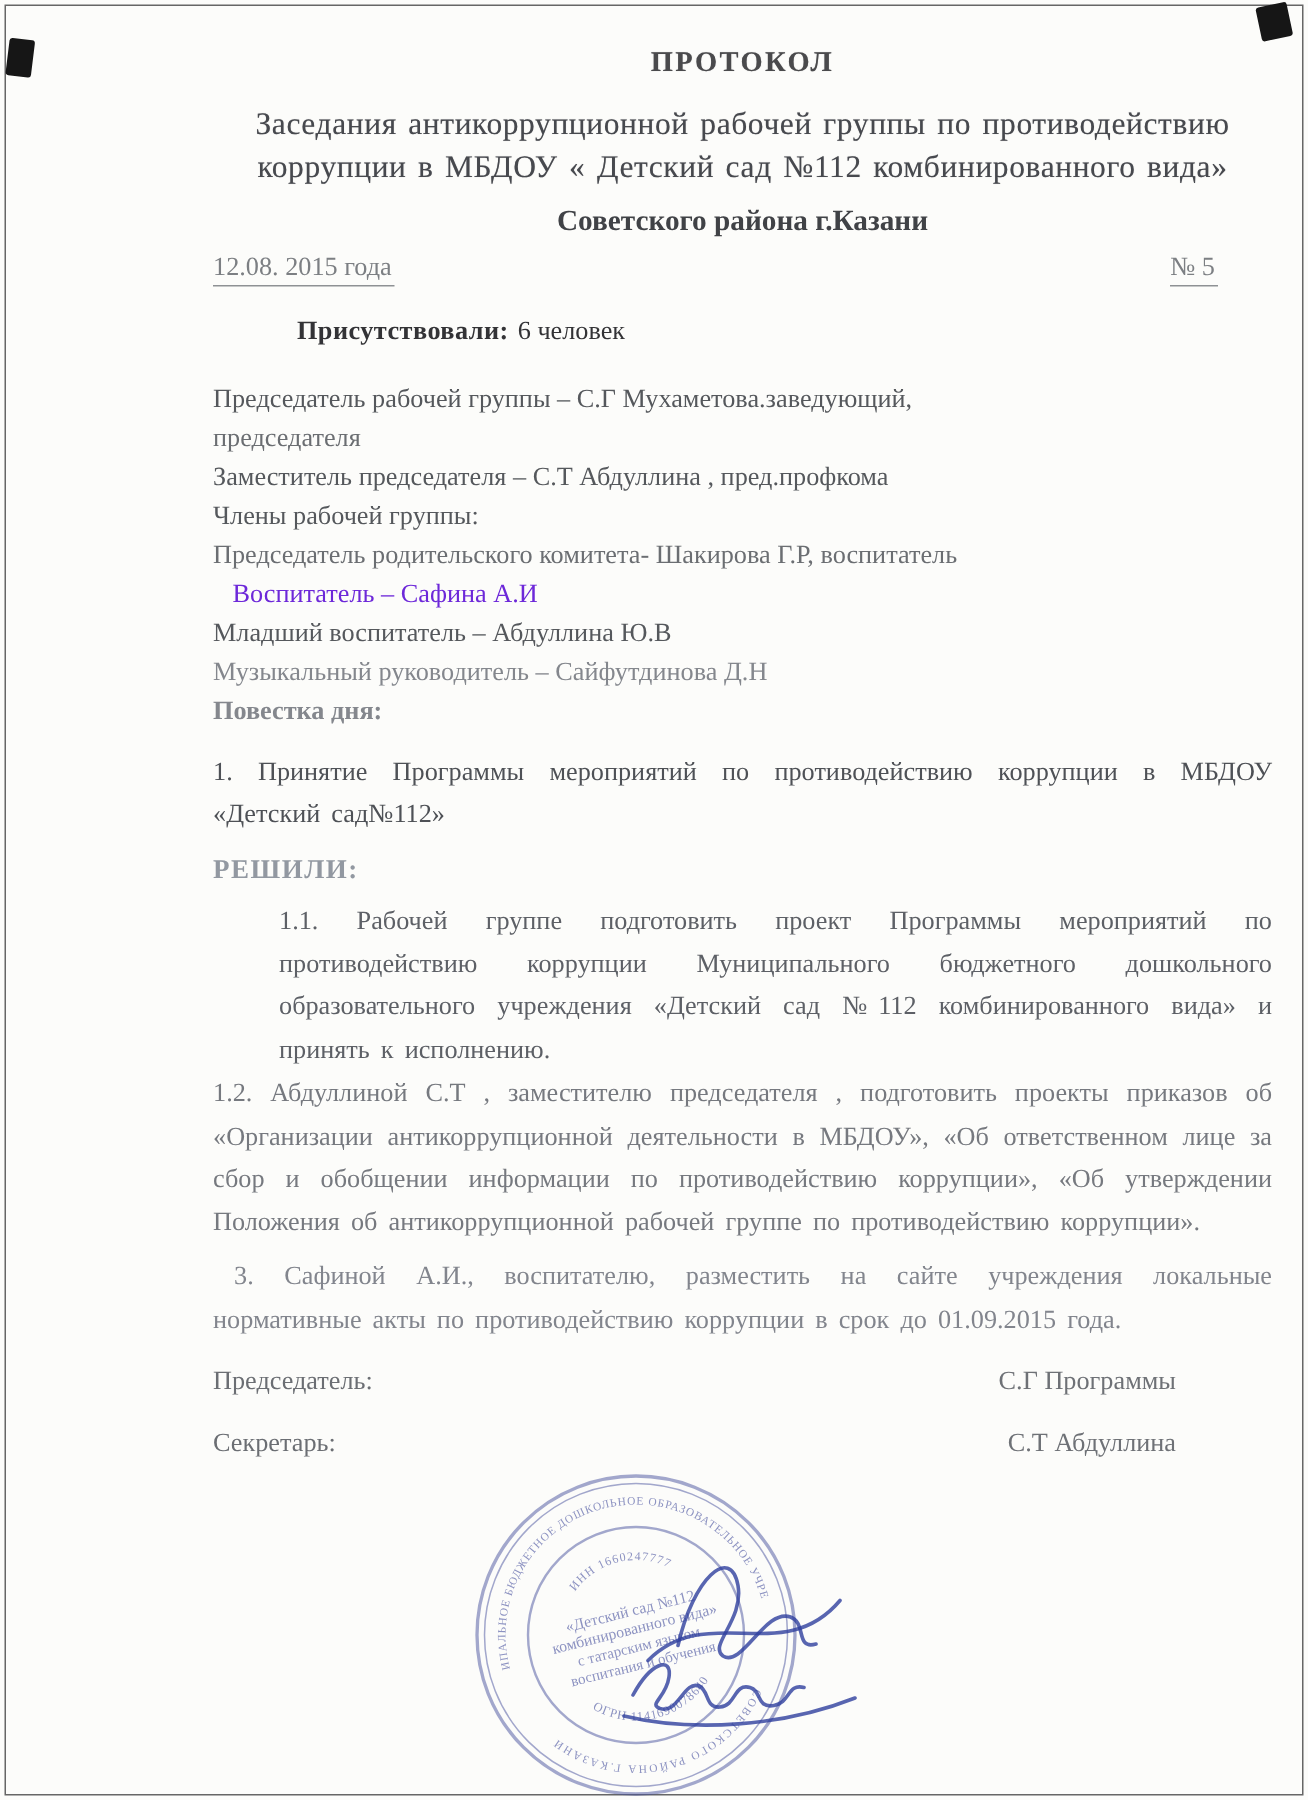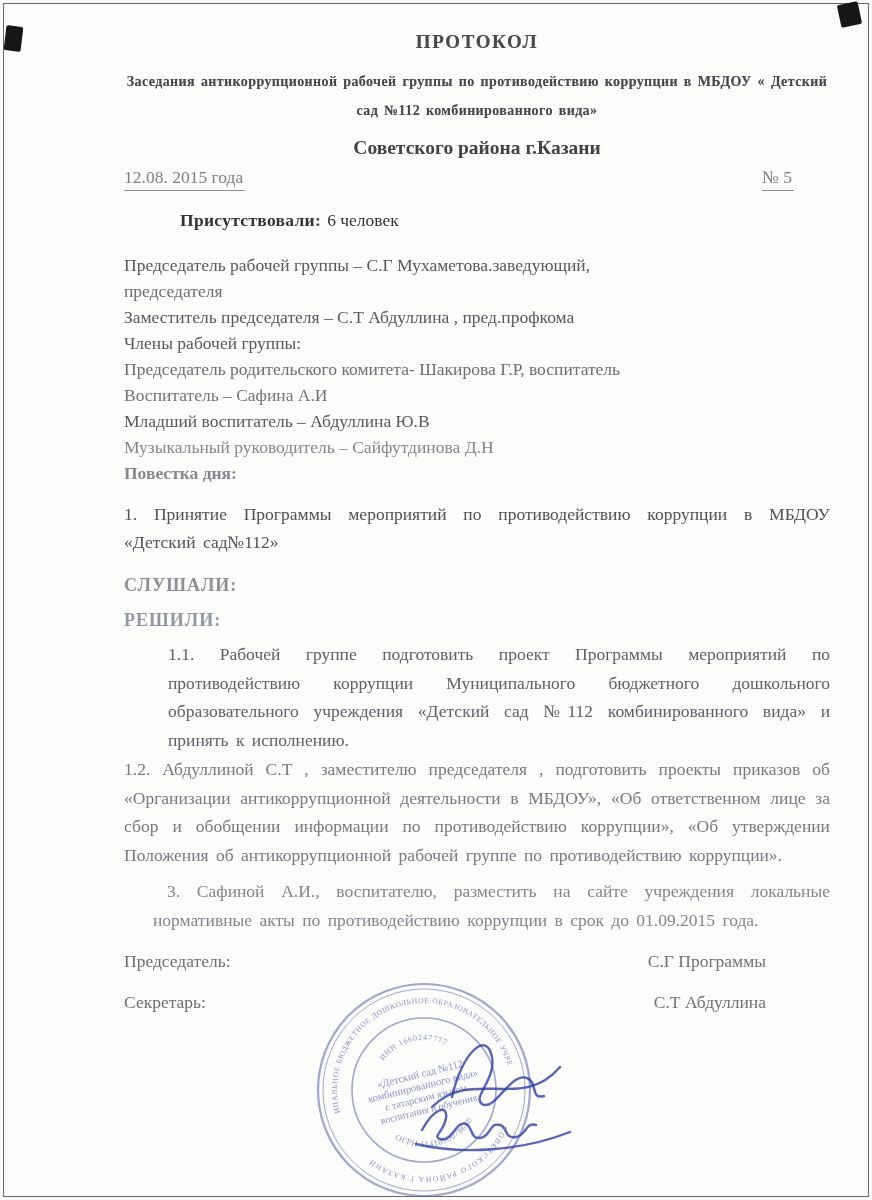--- a/index.html
+++ b/index.html
@@ -11,60 +11,60 @@
   }
   .page::before{
     content:"";position:absolute;inset:3px;
     border:1.6px solid rgba(68,68,70,.82);
     pointer-events:none;
   }
   .corner-mark{position:absolute;background:#161616;}
   .corner-mark.tl{left:5px;top:26px;width:17px;height:25px;transform:rotate(7deg);border-radius:2px;}
   .corner-mark.tr{left:839px;top:3px;width:21px;height:23px;transform:rotate(-12deg);border-radius:2px;}
 
-  .content{position:absolute;left:124px;top:30px;width:706px;}
+  .content{position:absolute;left:142px;top:30px;width:706px;}
   .title{
     text-align:center;font-weight:bold;font-size:19px;letter-spacing:1.6px;
     color:#4a4a4c;line-height:24px;text-shadow:0 0 .5px rgba(70,70,74,.5);
   }
   .heading{
-    margin-top:14px;text-align:center;font-weight:bold;font-size:14px;
+    margin-top:14px;text-align:center;font-weight:normal;font-size:21px;
     line-height:28.5px;color:#47494e;letter-spacing:.4px;word-spacing:2px;
     text-shadow:0 0 .5px rgba(70,72,78,.45);
   }
   .subheading{margin-top:10px;text-align:center;font-weight:bold;font-size:19.5px;color:#404246;line-height:25px;}
   .dateline{margin-top:6px;display:flex;justify-content:space-between;font-size:17.5px;line-height:23px;color:#7c7f83;}
   .dateline .u{border-bottom:1.3px solid #8e9194;padding:0 2px 1px 0;}
   .dateline .num{margin-right:36px;}
   .attendees{margin-top:18px;padding-left:56px;font-size:17.5px;line-height:23px;color:#333336;}
   .attendees b{letter-spacing:.3px;}
   .attendees span{margin-left:6px;}
 
   .members{margin-top:20px;font-size:17.5px;line-height:26px;}
   .f1{color:#55585c;}
   .f2{color:#6b6e72;}
   .f3{color:#84878d;}
-  .f4{color:#737373;}
+  .f4{color:#6d28d9;margin-left:13px;}
   .fb{font-weight:bold;font-family:Liberation Serif, serif;}
 
   .agenda{
     margin-top:14px;font-weight:normal;font-size:17.5px;line-height:28px;
     color:#4e5156;text-align:justify;word-spacing:3px;
   }
   .sec-label{font-weight:bold;font-size:18px;letter-spacing:1px;line-height:23px;}
   .sl1{margin-top:18px;color:#8d9097;}
   .sl2{margin-top:12px;color:#9298a1;}
   .para{
     margin:8px 0 0 0;font-size:17.5px;line-height:31px;color:#7f828a;
     text-align:justify;word-spacing:4px;
   }
   .decision{margin:0;font-size:17.5px;line-height:28.5px;text-align:justify;word-spacing:3px;}
   .d1{margin-top:8px;color:#5d6066;margin-left:44px;}
   .d2{margin-top:1px;color:#76797f;}
-  .d3{margin-top:8px;color:#82858d;text-indent:14px;margin-left:29px;}
+  .d3{margin-top:8px;color:#82858d;text-indent:14px;}
 
   .sig-row{display:flex;justify-content:space-between;font-size:17.5px;line-height:23px;color:#6b6e73;}
   .sig-row .name{margin-right:64px;color:#6e7176;}
   .r1{margin-top:16px;}
   .r2{margin-top:18px;}
 
   .stamp{position:absolute;left:312px;top:978px;pointer-events:none;}
   .ink{position:absolute;left:392px;top:1012px;pointer-events:none;}
 </style>
 </head>
@@ -99,21 +99,20 @@
       <div class="f1">Члены рабочей группы:</div>
       <div class="f2">Председатель родительского комитета- Шакирова Г.Р, воспитатель</div>
       <div class="f4">Воспитатель – Сафина А.И</div>
       <div class="f1">Младший воспитатель – Абдуллина Ю.В</div>
       <div class="f3">Музыкальный руководитель – Сайфутдинова Д.Н</div>
       <div class="f3 fb">Повестка дня:</div>
     </div>
 
     <div class="agenda">1.  Принятие Программы мероприятий по противодействию коррупции в МБДОУ «Детский сад№112»</div>
 
-    <div class="sec-label sl1">СЛУШАЛИ:</div>
 
     <div class="sec-label sl2">РЕШИЛИ:</div>
     <p class="decision d1">1.1. Рабочей группе подготовить проект Программы мероприятий по противодействию коррупции Муниципального бюджетного дошкольного образовательного учреждения «Детский сад №112 комбинированного вида» и принять к исполнению.</p>
     <p class="decision d2">1.2. Абдуллиной С.Т , заместителю председателя , подготовить проекты приказов об «Организации антикоррупционной деятельности в МБДОУ», «Об ответственном лице за сбор и обобщении  информации по противодействию коррупции», «Об утверждении Положения об антикоррупционной рабочей группе по противодействию коррупции».</p>
     <p class="decision d3">3. Сафиной А.И., воспитателю, разместить на сайте учреждения локальные нормативные акты по противодействию коррупции в срок до 01.09.2015 года.</p>
 
     <div class="sig-row r1">
       <span class="role">Председатель:</span>
       <span class="name">С.Г Программы</span>
     </div>

